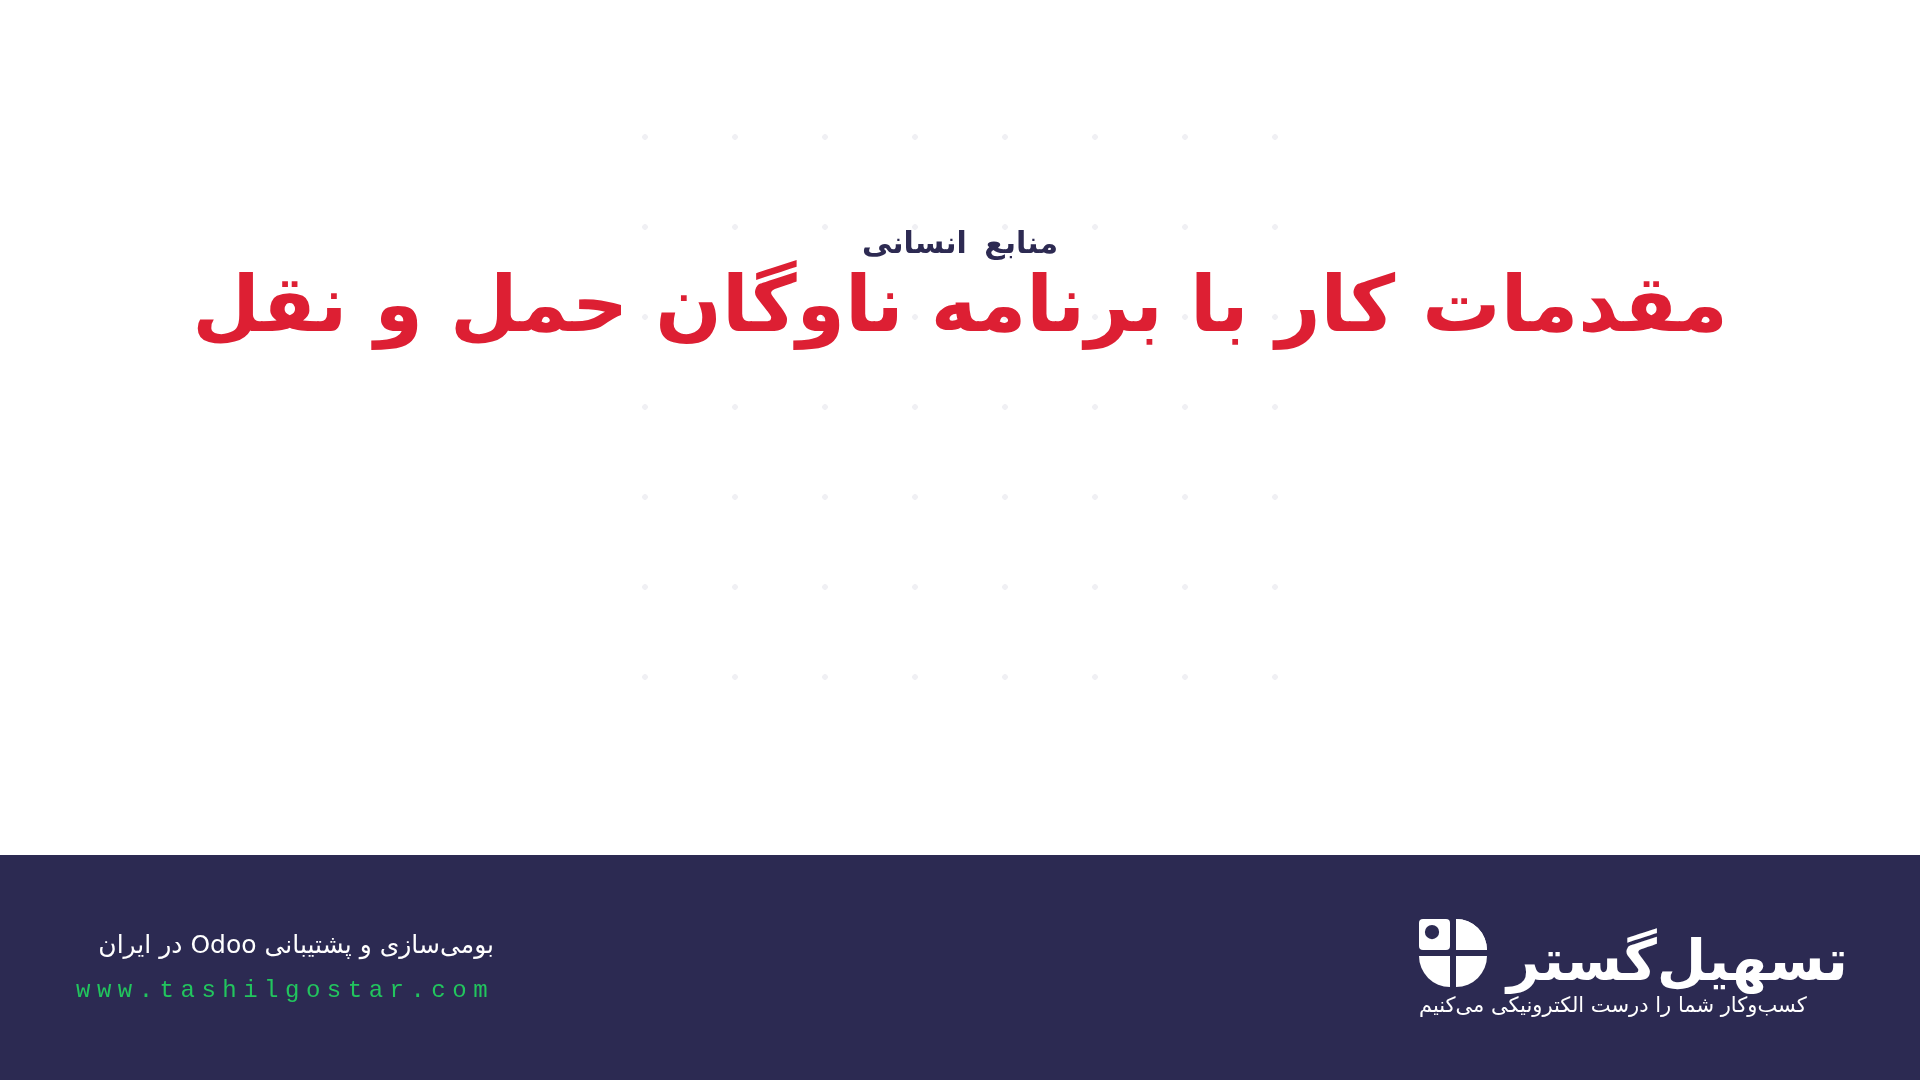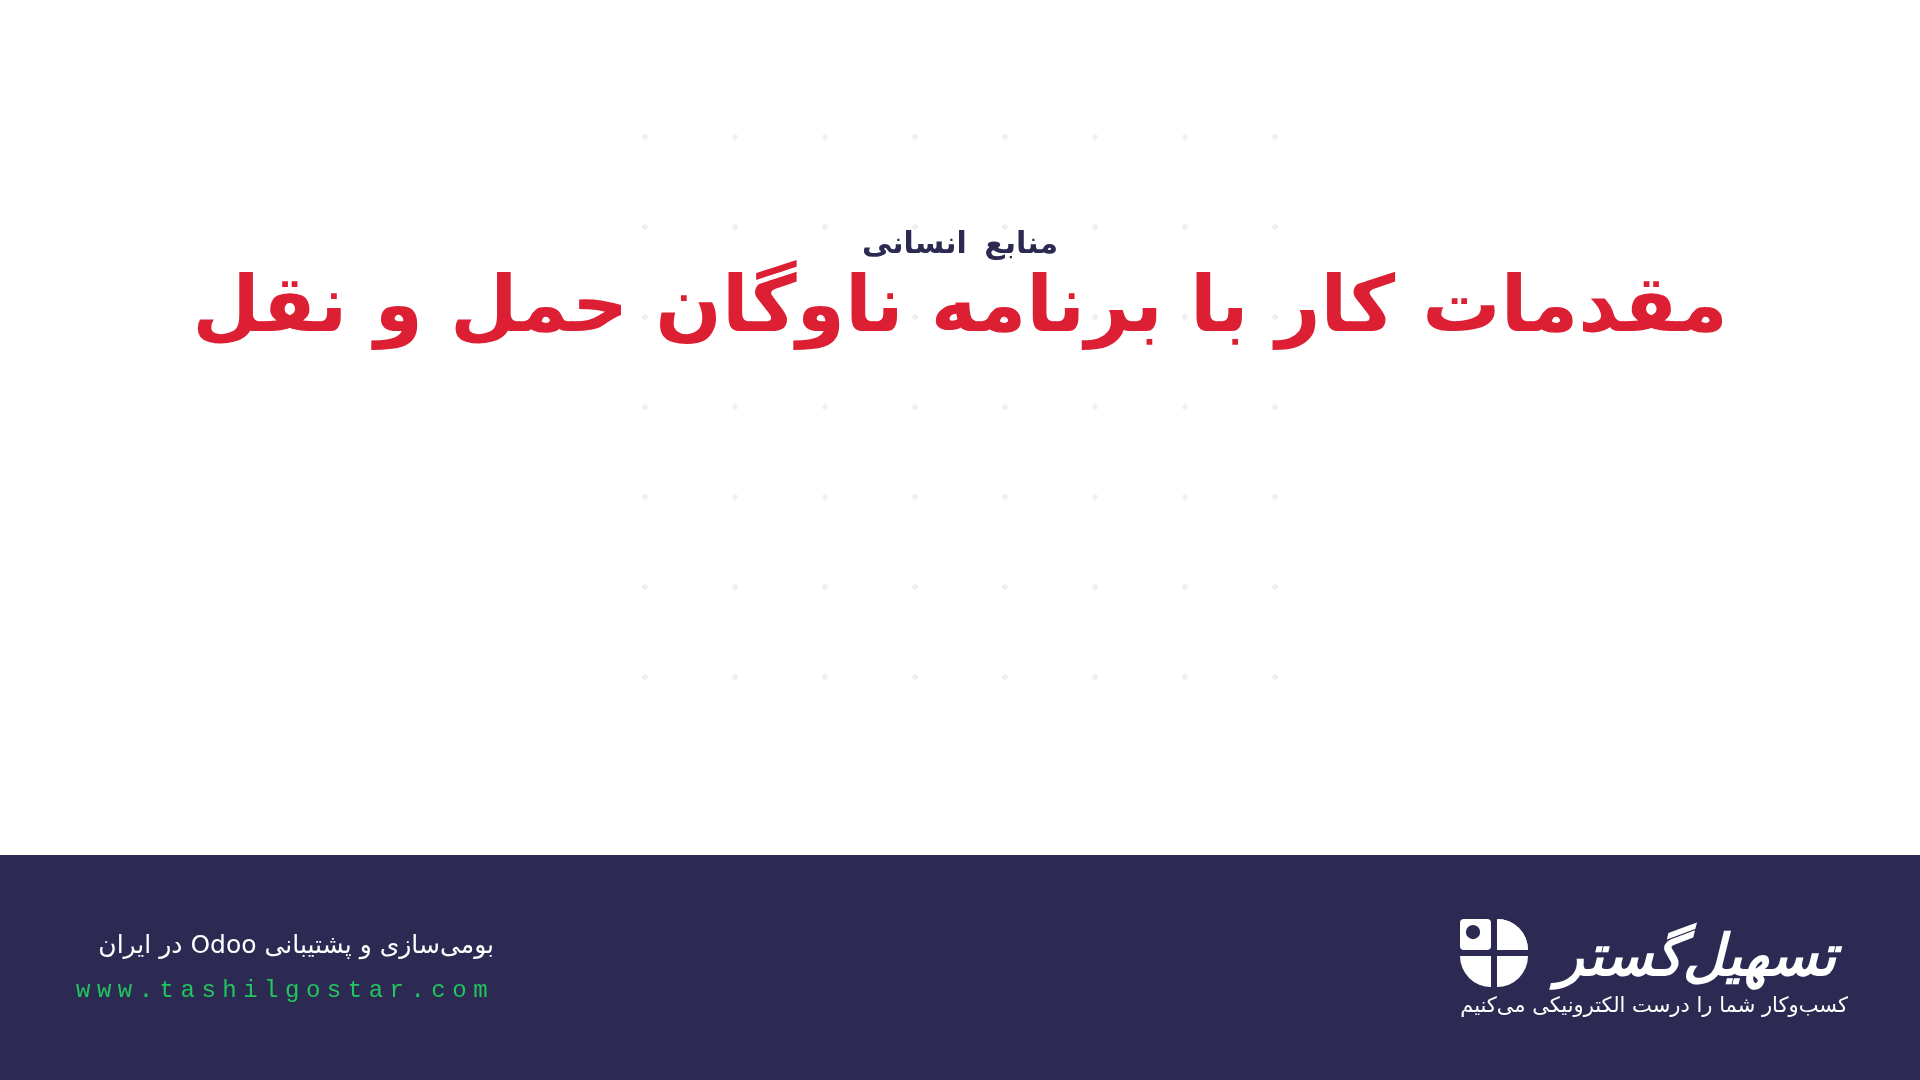--- a/index.html
+++ b/index.html
@@ -90,23 +90,22 @@
 
   .brand{
     position:absolute;
     right:72px;top:0;bottom:0;
     display:flex;flex-direction:column;
     justify-content:center;align-items:flex-end;
     direction:rtl;
   }
   .brand-row{
     display:flex;flex-direction:row-reverse;
-    align-items:center;
-    gap:28px;
-    font-style:italic;
+    align-items:flex-end;
+    gap:20px;
   }
   .brand-mark{
     width:68px;height:68px;
     flex:0 0 auto;
     display:block;
   }
   .brand-word{
     color:#ffffff;
     font-size:57px;
     font-weight:bold;

